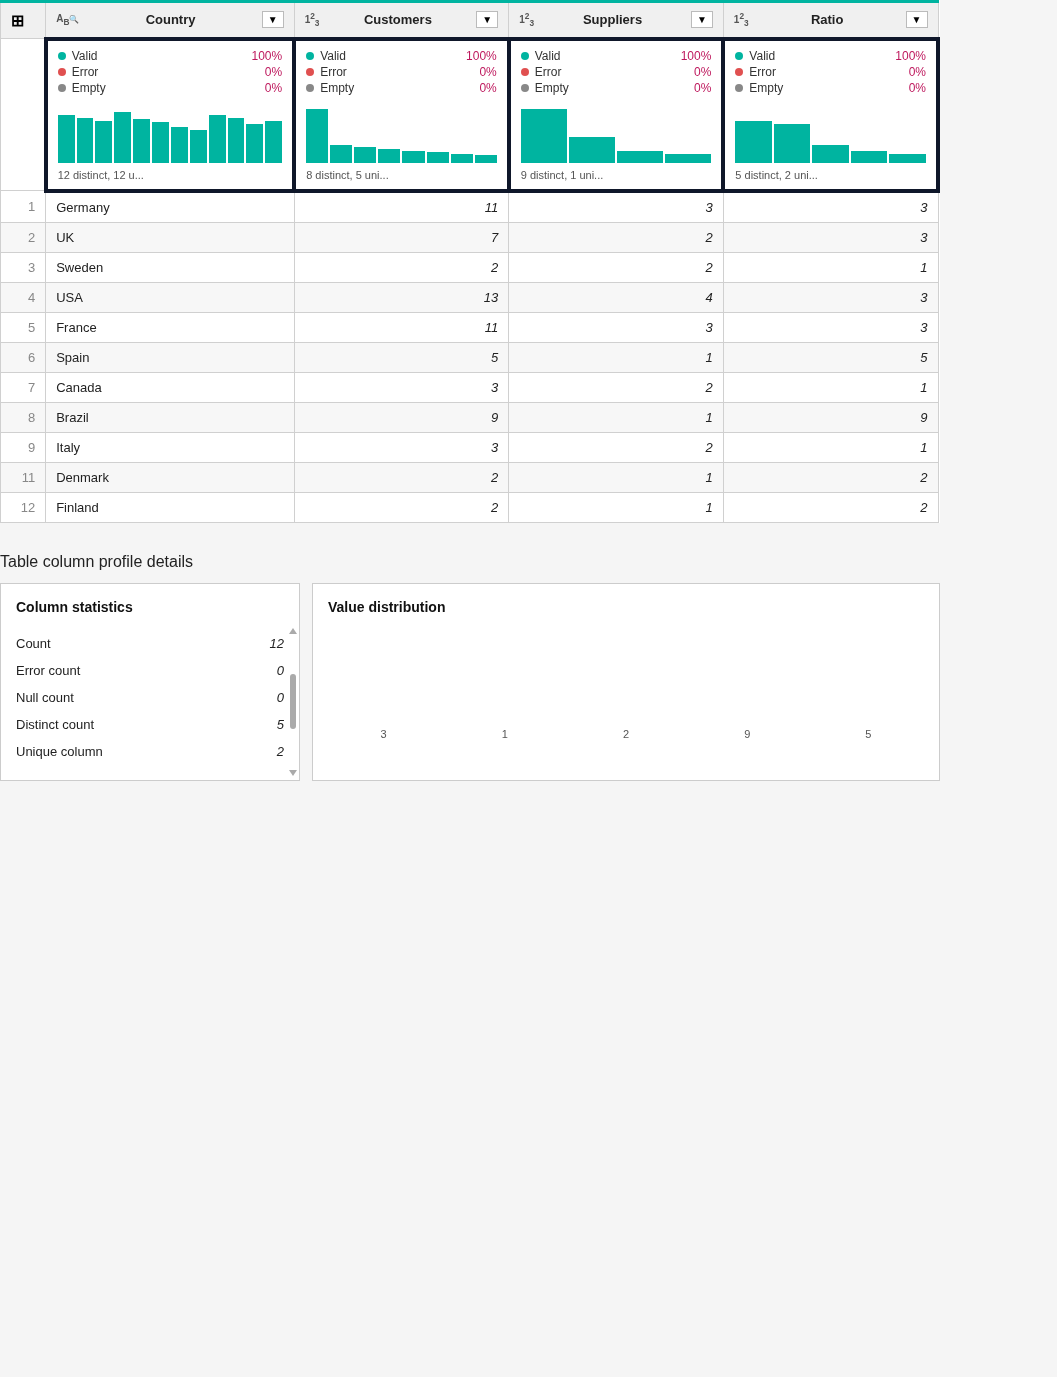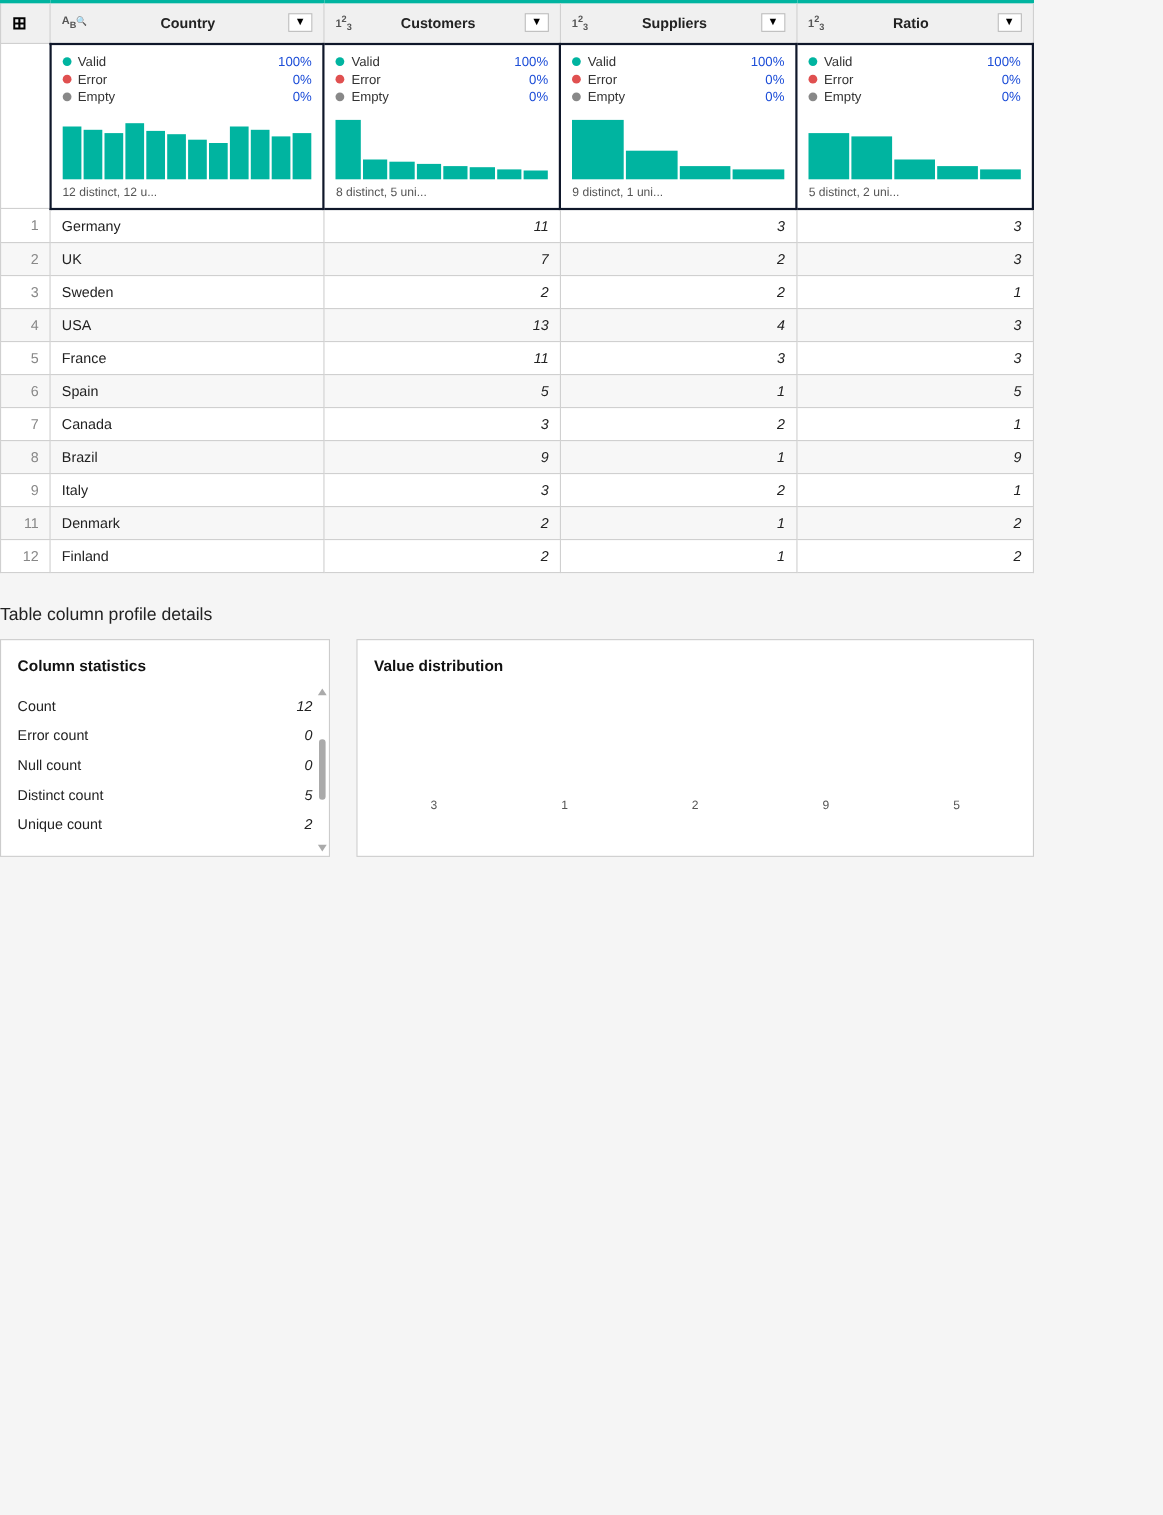--- a/index.html
+++ b/index.html
@@ -46,21 +46,21 @@
 
     .dropdown-arrow {
       border: 1px solid #bbb;
       background: white;
       padding: 2px 5px;
       font-size: 10px;
       cursor: pointer;
     }
 
     .profile-cell {
-      border: 2px solid #0f172a;
+      border: 4px solid #0f172a;
       padding: 8px 10px;
       vertical-align: top;
       background: white;
     }
 
     .quality-row {
       display: flex;
       align-items: center;
       gap: 6px;
       margin-bottom: 2px;
@@ -73,21 +73,21 @@
       border-radius: 50%;
       display: inline-block;
       flex-shrink: 0;
     }
 
     .dot-green { background: #00b4a0; }
     .dot-red { background: #e05050; }
     .dot-gray { background: #888; }
 
     .quality-label { flex: 1; color: #333; }
-    .quality-pct { color: #1d4ed8; margin-left: auto; }
+    .quality-pct { color: #be185d; margin-left: auto; }
 
     .bar-chart-mini {
       display: flex;
       align-items: flex-end;
       gap: 2px;
       height: 60px;
       margin: 8px 0 6px 0;
     }
 
     .bar-mini {
@@ -134,21 +134,21 @@
       padding: 10px 0;
     }
     .profile-section-title {
       font-size: 16px;
       color: #222;
       margin-bottom: 12px;
       font-weight: normal;
     }
     .profile-panels {
       display: flex;
-      gap: 24px;
+      gap: 12px;
     }
     .stats-panel {
       border: 1px solid #ccc;
       background: white;
       padding: 15px;
       flex: 1;
       min-width: 220px;
     }
     .stats-panel-title {
       font-weight: 700;
@@ -473,21 +473,21 @@
           </div>
           <div class="stats-row">
             <span>Null count</span>
             <span class="stats-value">0</span>
           </div>
           <div class="stats-row">
             <span>Distinct count</span>
             <span class="stats-value">5</span>
           </div>
           <div class="stats-row">
-            <span>Unique count</span>
+            <span>Unique column</span>
             <span class="stats-value">2</span>
           </div>
         </div>
 
       <div style="position:absolute; right:0; top:40px; bottom:0; width:12px; display:flex; flex-direction:column; align-items:center; justify-content:space-between; padding:4px 0;">
         <div style="width:8px; height:5px; border-left:4px solid transparent; border-right:4px solid transparent; border-bottom:6px solid #aaa;"></div>
         <div style="width:6px; height:55px; background:#aaa; border-radius:3px;"></div>
         <div style="width:8px; height:5px; border-left:4px solid transparent; border-right:4px solid transparent; border-top:6px solid #aaa;"></div>
       </div>
     </div>

